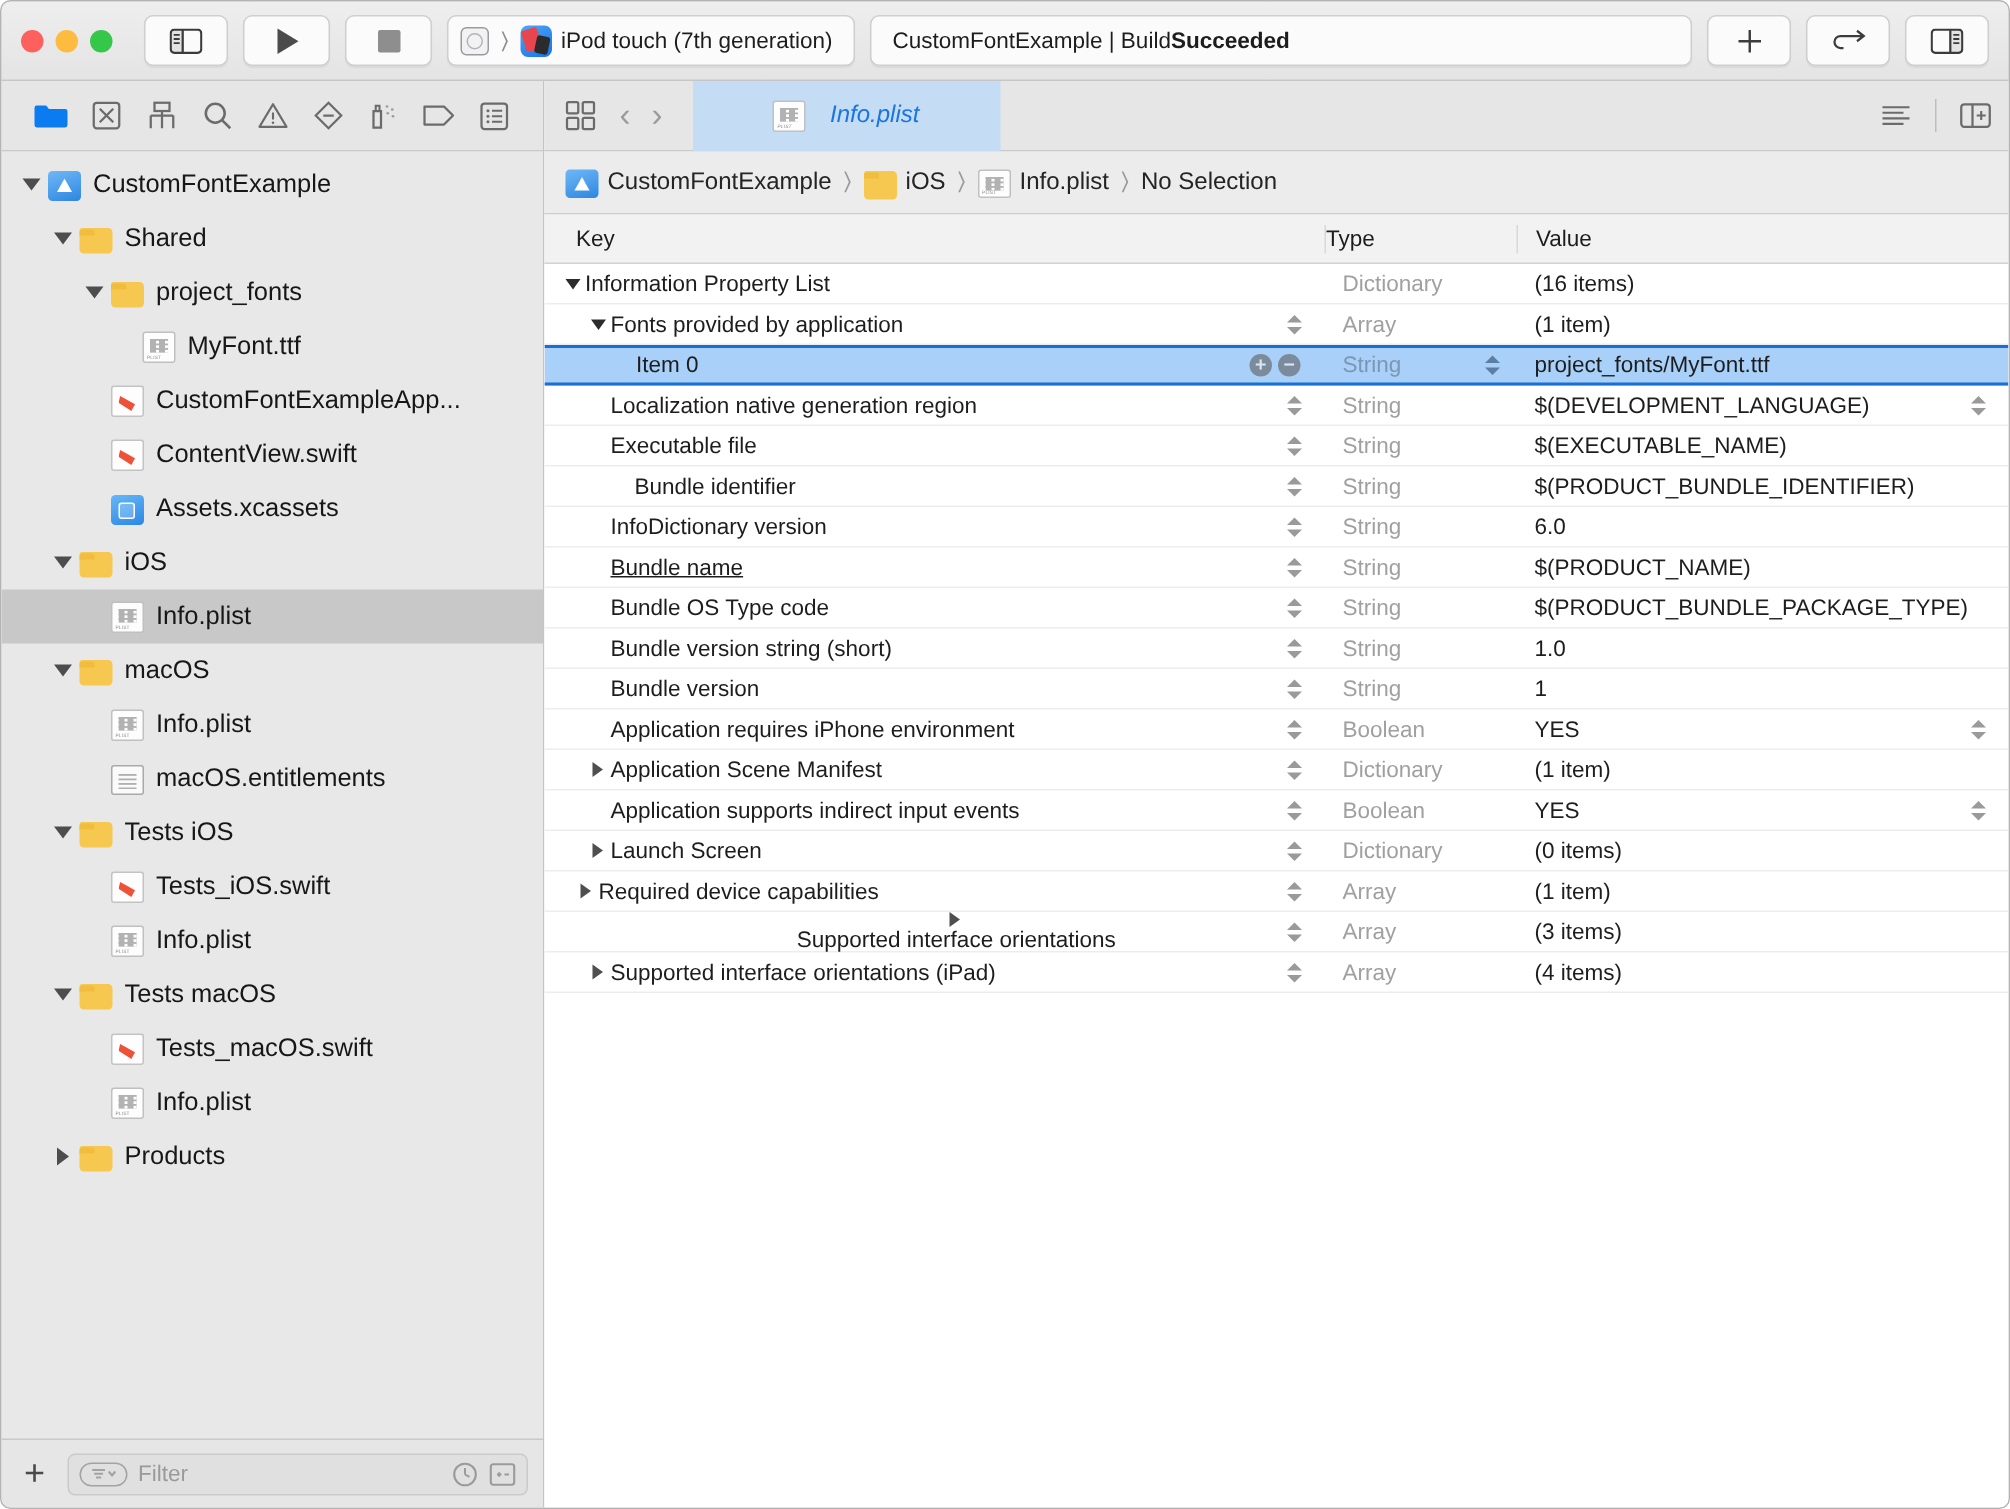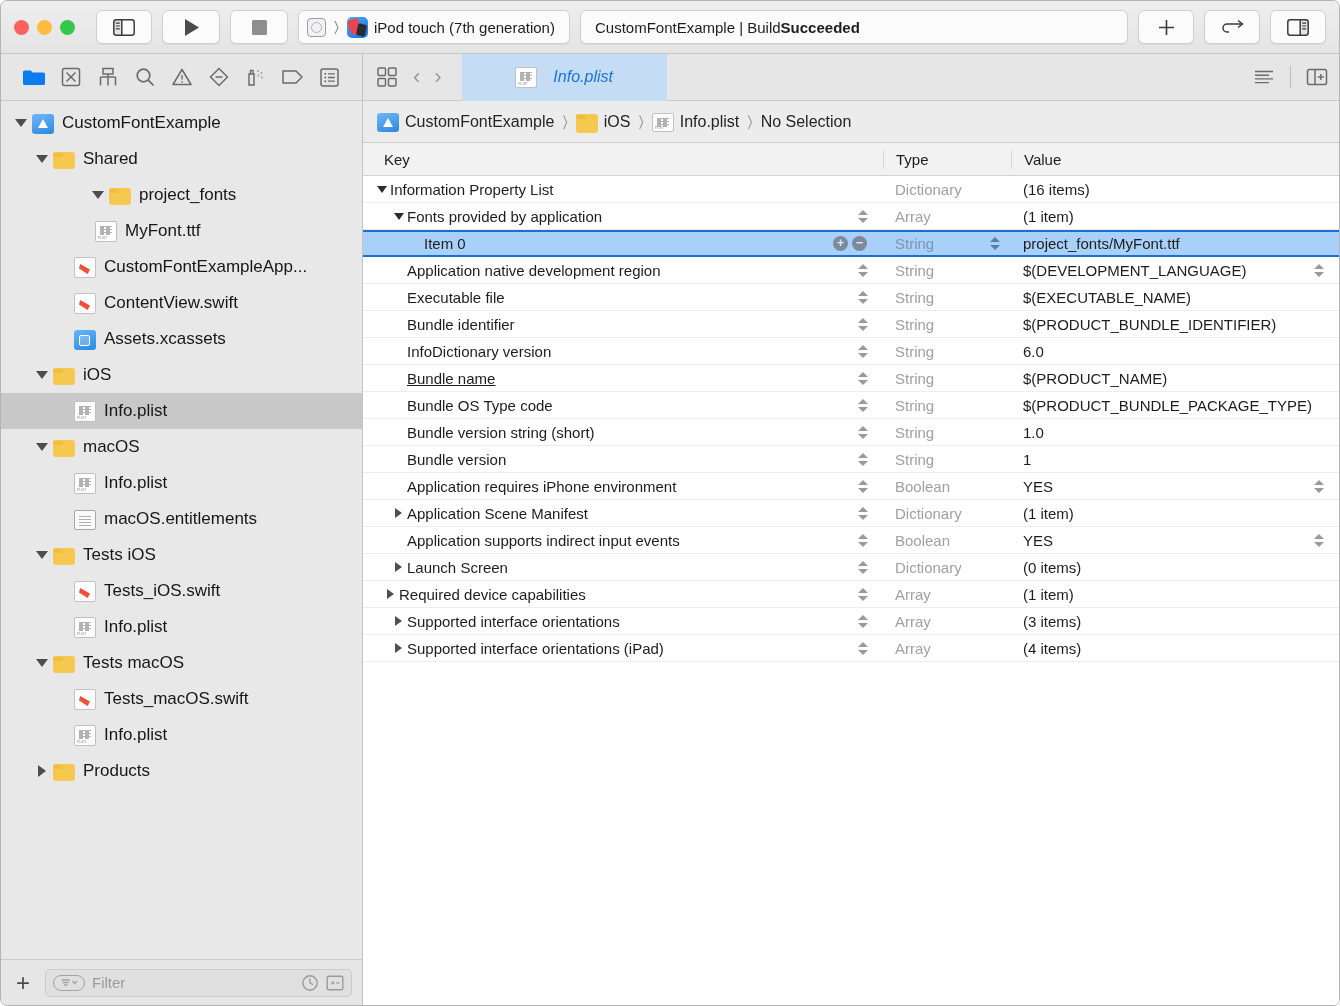--- a/index.html
+++ b/index.html
@@ -306,21 +306,21 @@
 
   
   .plist-head {
     height: 33px; min-height:33px;
     background: #f2f2f2;
     border-bottom: 1px solid #d2d2d2;
     display:flex; align-items:center;
     font-size: 15px; color: #1d1d1f;
   }
   .col-key { width: 520px; padding-left: 21px; }
-  .col-type { width: 128px; padding-left: 12px; border-left:1px solid #d8d8d8; height:19px; line-height:19px; }
+  .col-type { width: 128px; border-left:1px solid #d8d8d8; height:19px; line-height:19px; }
   .col-val { flex:1; padding-left: 12px; border-left:1px solid #d8d8d8; height:19px; line-height:19px;}
 
   .plist-body { flex:1; overflow:hidden; background:#fff; }
   .prow {
     height: 27px;
     border-bottom: 1px solid #ededed;
     display:flex; align-items:center;
     font-size: 15px;
     color: #1d1d1f;
     position: relative;
@@ -546,21 +546,21 @@
             <span class="fico ic-xcproj"></span>
             <span>CustomFontExample</span>
           </div>
           <div class="row" style="padding-left: 33px;">
             <span class="disc">
               <span class="tri-down"></span>
             </span>
             <span class="fico ic-folder"></span>
             <span>Shared</span>
           </div>
-          <div class="row" style="padding-left: 54px; margin-left: 35px;">
+          <div class="row" style="padding-left: 54px;">
             <span class="disc">
               <span class="tri-down"></span>
             </span>
             <span class="fico ic-folder"></span>
             <span>project_fonts</span>
           </div>
           <div class="row" style="padding-left: 75px;">
             <span class="disc empty"></span>
             <span class="fico ic-plist"></span>
             <span>MyFont.ttf</span>
@@ -803,21 +803,21 @@
                 <span>+</span>
               </span>
               <span class="pm-btn">
                 <span>−</span>
               </span>
             </span>
           </div>
           <div class="prow">
             <div class="pk" style="padding-left: 29px;">
               <span class="ptri empty"></span>
-              <span>Application native development region</span>
+              <span>Localization native generation region</span>
             </div>
             <div class="pt">
               <span>String</span>
             </div>
             <div class="pv">
               <span>$(DEVELOPMENT_LANGUAGE)</span>
             </div>
             <span class="stepper key-st">
               <span class="st-up"></span>
               <span class="st-dn"></span>
@@ -837,21 +837,21 @@
             </div>
             <div class="pv">
               <span>$(EXECUTABLE_NAME)</span>
             </div>
             <span class="stepper key-st">
               <span class="st-up"></span>
               <span class="st-dn"></span>
             </span>
           </div>
           <div class="prow">
-            <div class="pk" style="padding-left: 29px;">
+            <div class="pk" style="padding-left: 45px;">
               <span class="ptri empty"></span>
               <span>Bundle identifier</span>
             </div>
             <div class="pt">
               <span>String</span>
             </div>
             <div class="pv">
               <span>$(PRODUCT_BUNDLE_IDENTIFIER)</span>
             </div>
             <span class="stepper key-st">
@@ -1027,21 +1027,21 @@
             </div>
             <div class="pv">
               <span>(1 item)</span>
             </div>
             <span class="stepper key-st">
               <span class="st-up"></span>
               <span class="st-dn"></span>
             </span>
           </div>
           <div class="prow">
-            <div class="pk" style="padding-left: 29px;">
+            <div class="pk" style="padding-left: 29px; flex-direction: column;">
               <span class="ptri">
                 <span class="ptri-r"></span>
               </span>
               <span>Supported interface orientations</span>
             </div>
             <div class="pt">
               <span>Array</span>
             </div>
             <div class="pv">
               <span>(3 items)</span>

